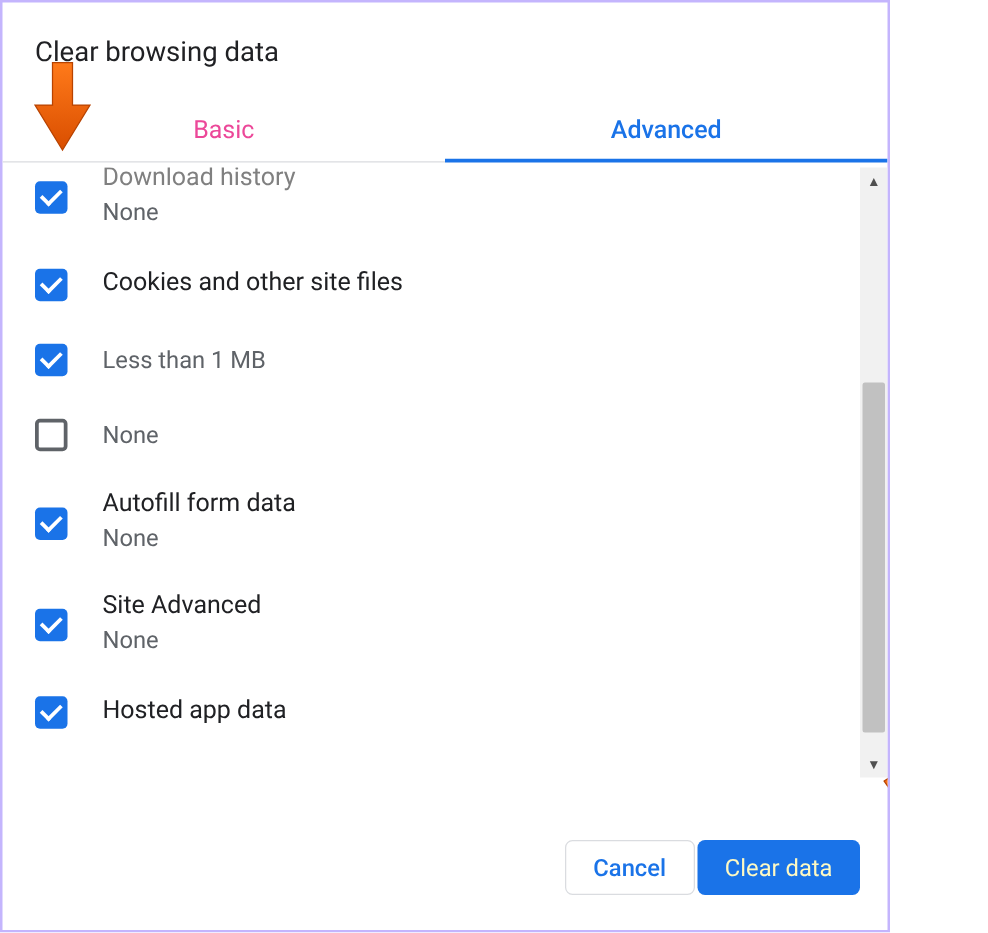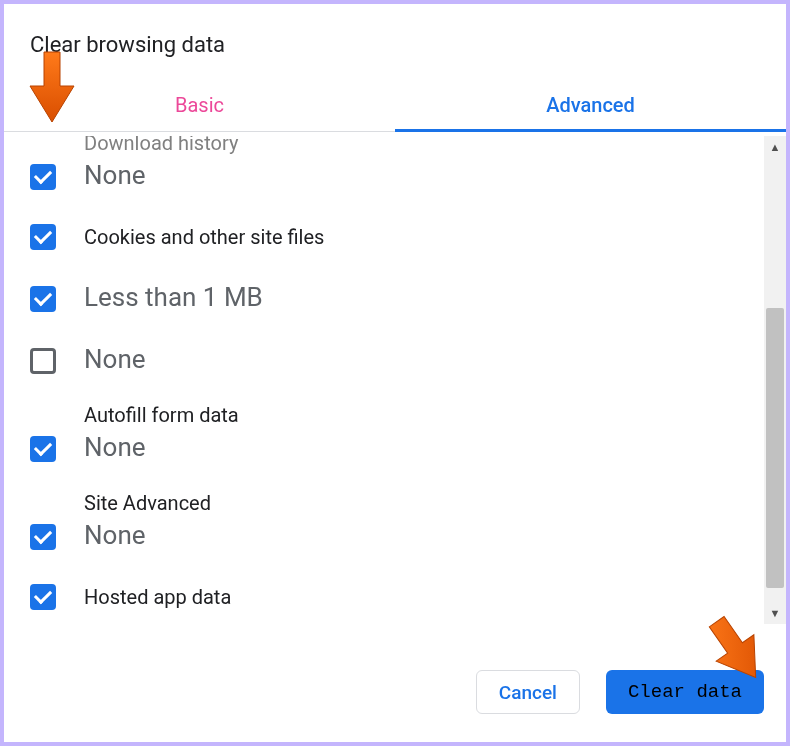--- a/index.html
+++ b/index.html
@@ -1,19 +1,19 @@
 <!DOCTYPE html>
 <html><head>
 <meta charset="utf-8">
 <style>
   * { box-sizing: border-box; margin: 0; padding: 0; }
   html, body { width: 790px; height: 746px; font-family: Roboto, Arial, sans-serif; background: #fff; }
   .frame {
-    width: 790px; height: 746px;
-    border: 4px solid #c4b5fd;
+    width: 712px; height: 746px;
+    border: 2px solid #c4b5fd;
     position: relative;
     background: #fff;
     overflow: hidden;
   }
   .dialog {
     position: absolute;
     left: 0; top: 0; right: 0; bottom: 0;
     padding-top: 28px;
   }
   .title {
@@ -45,21 +45,21 @@
   .scroll-area {
     position: absolute;
     left: 0; right: 22px;
     top: 132px;
     height: 488px;
     overflow: hidden;
     padding-left: 26px;
   }
   .item {
     display: flex;
-    align-items: flex-end;
+    align-items: center;
     margin-bottom: 28px;
   }
   .item:first-child { margin-top: -6px; }
   .checkbox {
     width: 26px; height: 26px;
     border-radius: 4px;
     margin-right: 28px;
     margin-top: 6px;
     flex-shrink: 0;
     cursor: pointer;
@@ -81,21 +81,21 @@
     border: 3px solid #5f6368;
     background: #fff;
   }
   .item-text { padding-top: 0; }
   .item-label {
     font-size: 20px;
     color: #202124;
     line-height: 26px;
   }
   .item-desc {
-    font-size: 26px;
+    font-size: 19px;
     color: #5f6368;
     margin-top: 4px;
   }
   .item.cut .item-label { color: #808080; }
   .scrollbar {
     position: absolute;
     right: 0; top: 132px;
     width: 22px; height: 488px;
     background: #f1f1f1;
   }
@@ -120,42 +120,41 @@
     border-radius: 2px;
   }
   .footer {
     position: absolute;
     left: 0; right: 0; bottom: 0;
     height: 100px;
     display: flex;
     justify-content: flex-end;
     align-items: center;
     padding-right: 22px;
-    gap: 26px;
+    gap: 2px;
   }
   .btn {
     height: 44px;
     padding: 0 22px;
     border-radius: 6px;
     font-size: 19px;
     cursor: pointer;
     display: flex; align-items: center; justify-content: center;
   }
   .btn-cancel {
     background: #fff;
     color: #1a73e8;
     border: 1px solid #dadce0;
     font-weight: 500;
   }
   .btn-primary {
     background: #1a73e8;
-    color: #000000;
+    color: #fef9c3;
     border: none;
     font-weight: 400;
-    font-family: Liberation Mono, monospace;
   }
   
   .annot-arrow {
     position: absolute;
     pointer-events: none;
   }
 </style>
 </head>
 <body>
 

